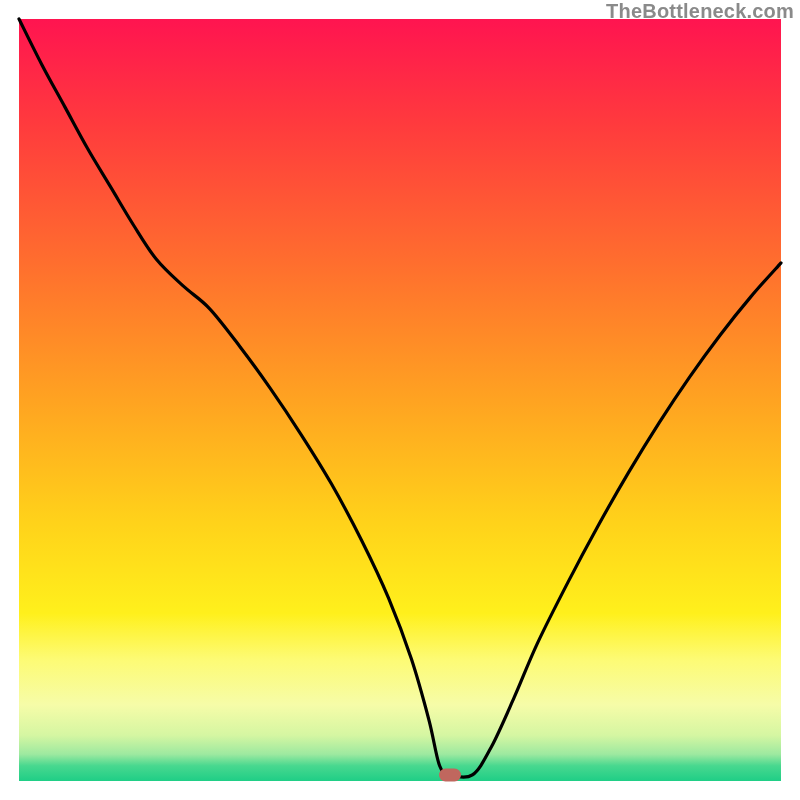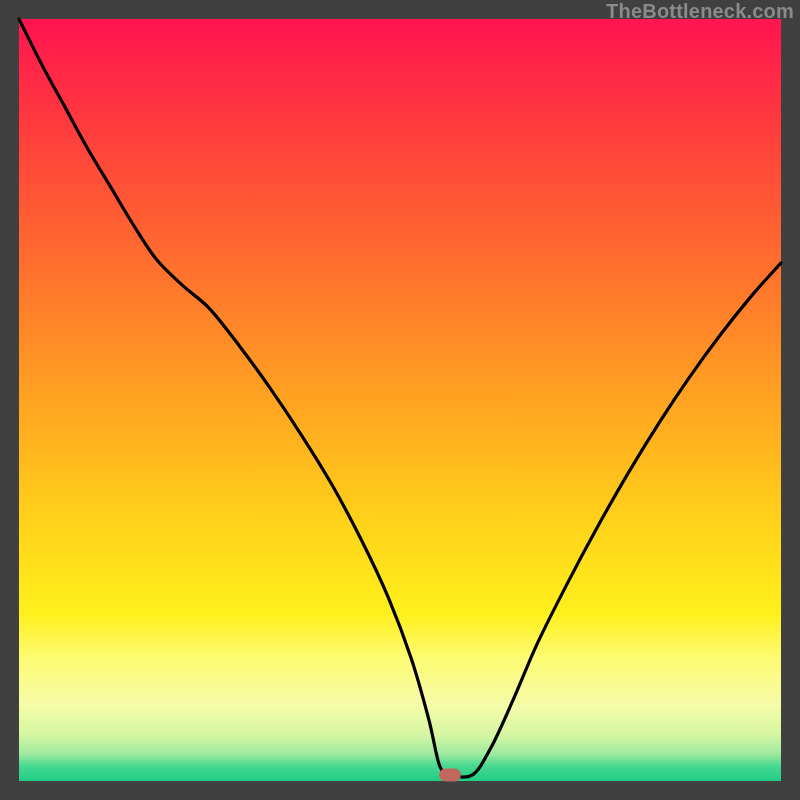--- a/index.html
+++ b/index.html
@@ -7,21 +7,21 @@
     padding: 0;
     width: 800px;
     height: 800px;
     background: #000;
     overflow: hidden;
   }
   .stage {
     position: relative;
     width: 800px;
     height: 800px;
-    background: #404040;
+    background: #ffffff;
   }
   .plot {
     position: absolute;
     left: 19px;
     top: 19px;
     width: 762px;
     height: 762px;
   }
   .gradient {
     position: absolute;

